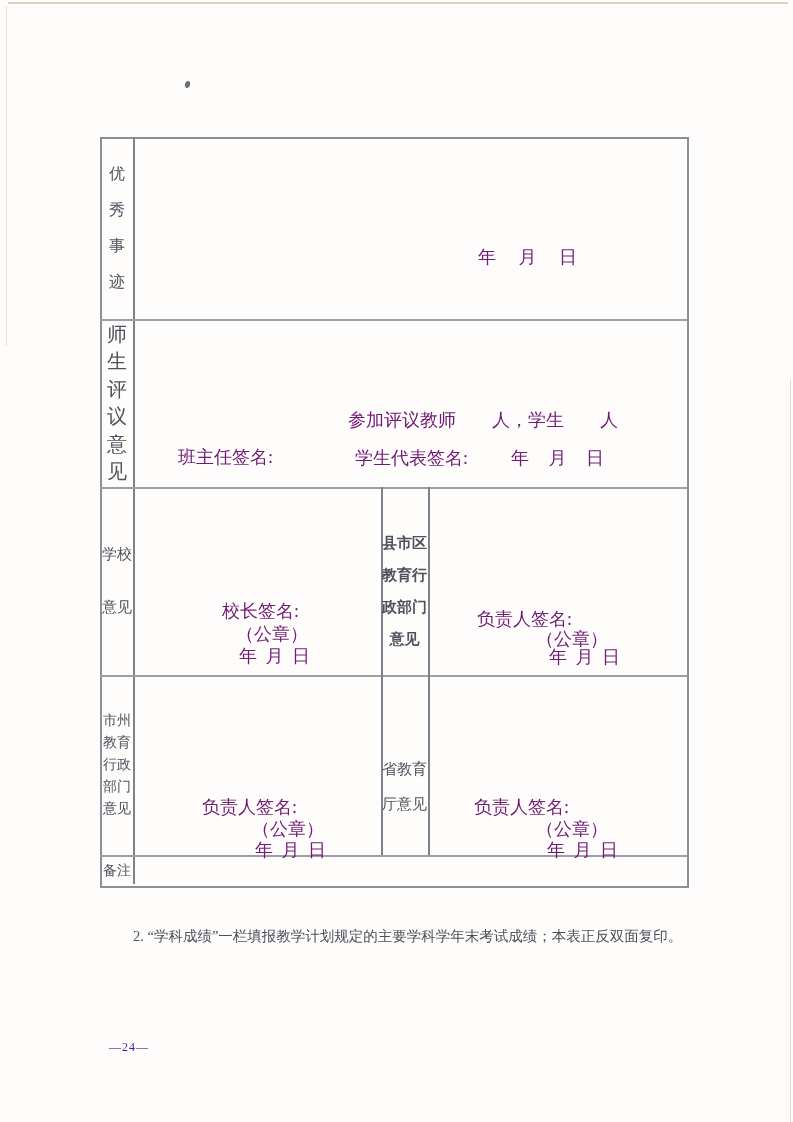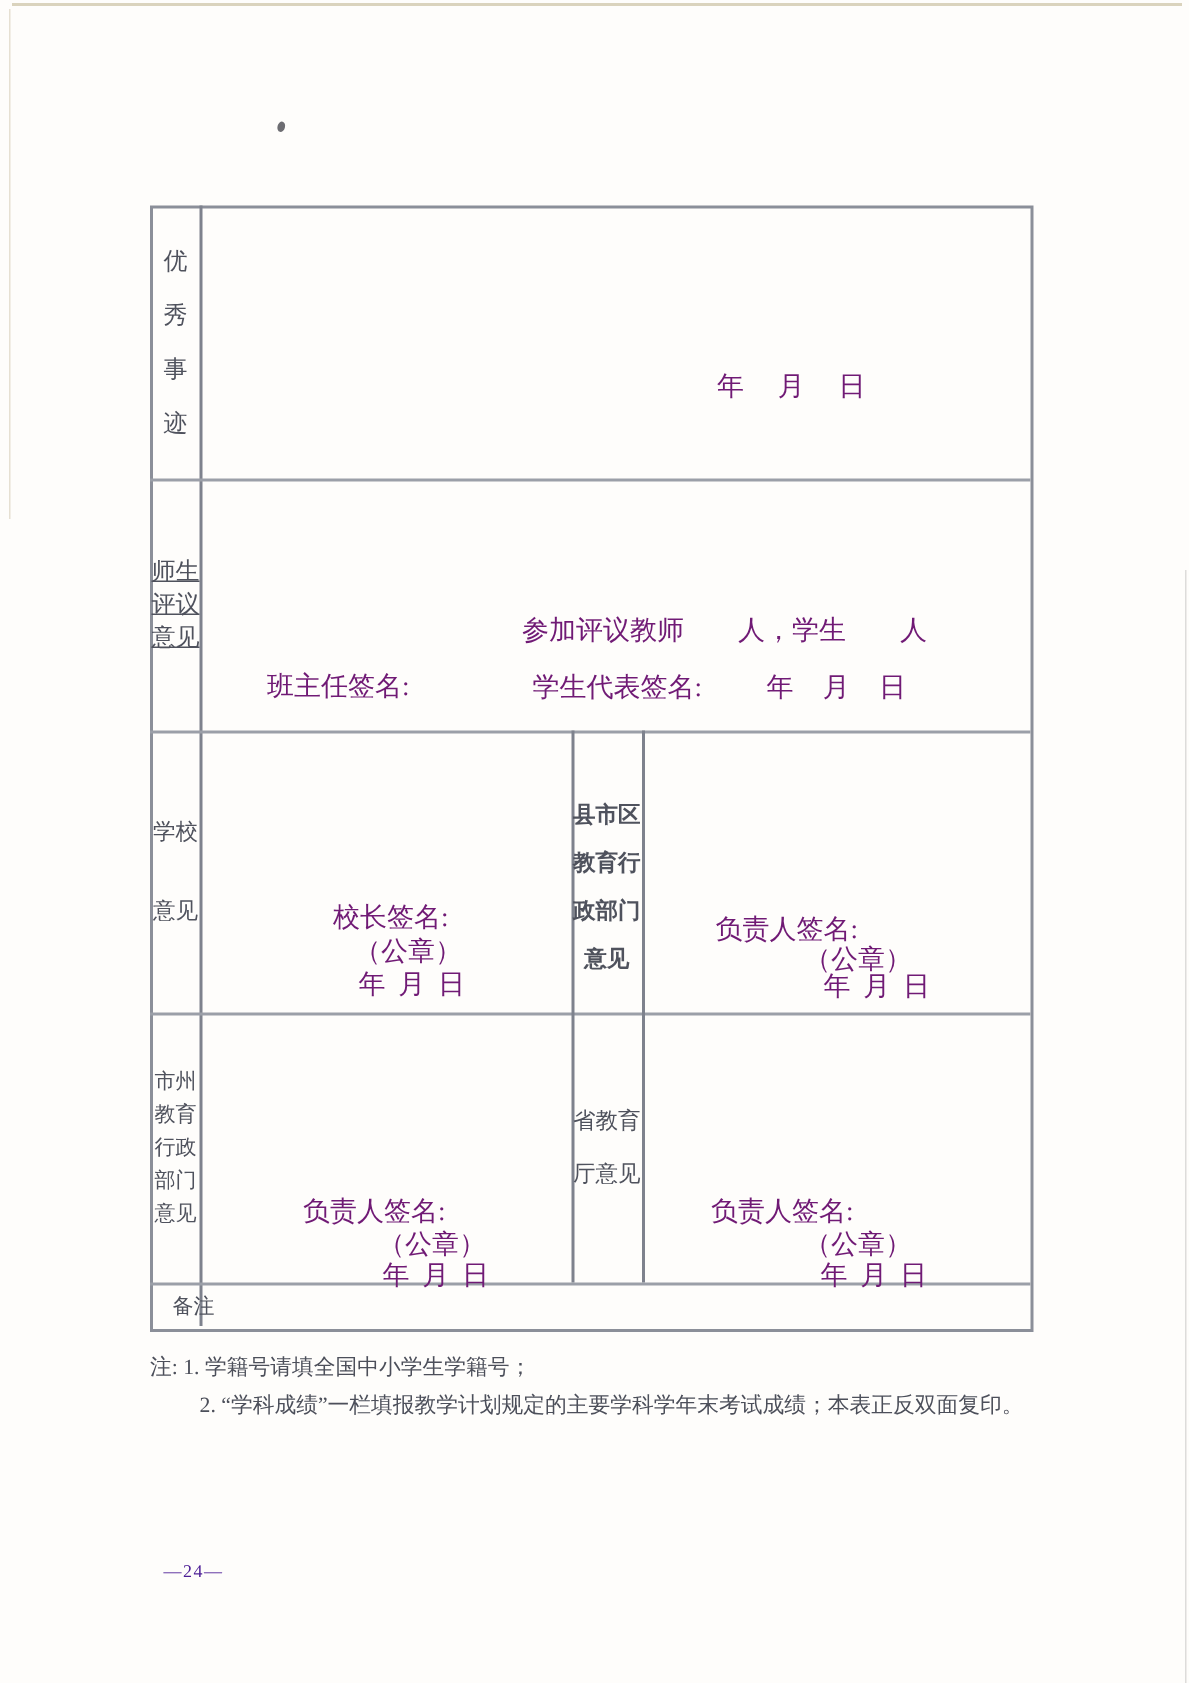--- a/index.html
+++ b/index.html
@@ -20,26 +20,26 @@
   .vline{position:absolute;width:1.5px;background:#7e828d;}
   .hline{position:absolute;height:2px;background:#9b9fa8;}
   
   .t{position:absolute;white-space:pre;font-size:18px;line-height:1.15;color:#701a75;}
   .ws18{word-spacing:18px;}
   .ws15{word-spacing:15px;}
   .ws4{word-spacing:4px;}
   .vhead{position:absolute;display:flex;flex-direction:column;align-items:center;justify-content:center;color:#4f525d;}
   .vhead span{display:block;text-align:center;}
   .hd16{font-size:16px;gap:15px;}
-  .hd15a{font-size:16px;gap:1px;text-decoration:underline;}
+  .hd15a{font-size:20px;gap:1px;}
   .hd15b{font-size:15px;gap:34px;padding-bottom:12px;}
   .hd15c{font-size:15px;gap:13px;padding-top:10px;}
   .hd14{font-size:14px;gap:4px;}
-  .hd15d{font-size:15px;gap:16px;padding-top:0;}
-  .hdremark{font-size:14px;margin-left:12px;}
+  .hd15d{font-size:15px;gap:16px;padding-top:22px;}
+  .hdremark{font-size:14px;}
   .note{position:absolute;font-size:14.5px;white-space:pre;color:#4c4f5a;}
   .pagenum{position:absolute;left:109px;top:1040px;font-size:12px;color:#4c1d95;letter-spacing:1px;}
 </style>
 </head>
 <body>
 
 <div class="page">
 
   <div class="scan-top"></div>
   <div class="scan-left"></div>
@@ -109,18 +109,17 @@
     <span>厅意见</span>
   </div>
   <div class="t" style="left:474px;top:797px;">负责人签名:</div>
   <div class="t" style="left:536px;top:819px;">（公章）</div>
   <div class="t ws4" style="left:547px;top:840px;">年 月 日</div>
 
   <div class="vhead hdremark" style="left:101px;top:856px;width:32px;height:30px;">
     <span>备注</span>
   </div>
 
-  <div class="note" style="left:100px;top:902px;">注: 1. 学籍号请填全国中小学生学籍号；</div>
   <div class="note" style="left:133px;top:927px;">2. “学科成绩”一栏填报教学计划规定的主要学科学年末考试成绩；本表正反双面复印。</div>
 
   <div class="pagenum">—24—</div>
 
 </div>
 
 </body></html>

